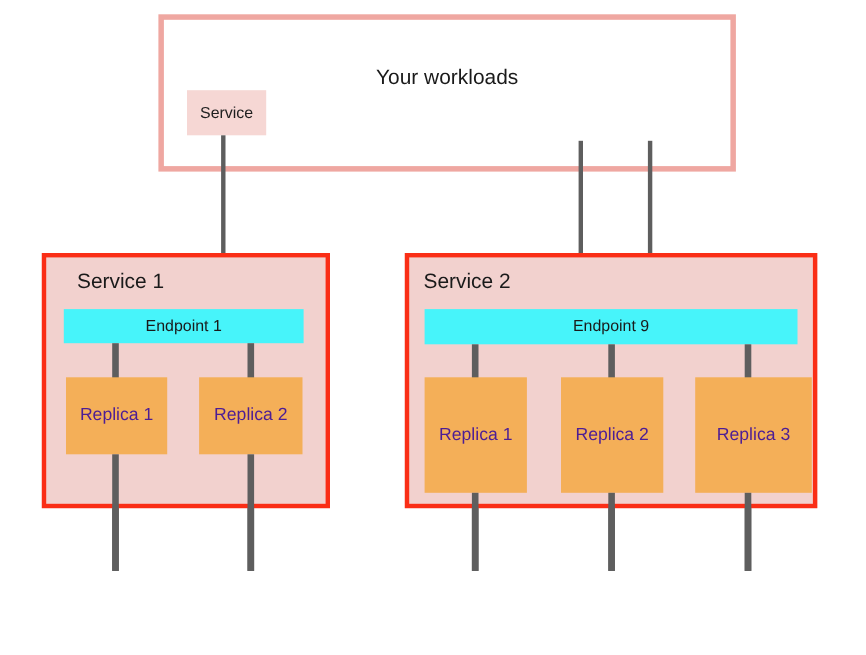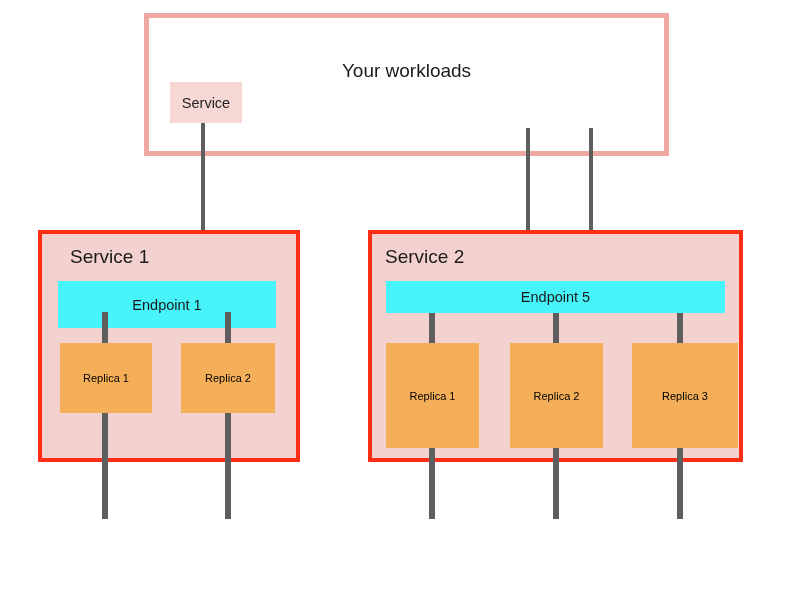--- a/index.html
+++ b/index.html
@@ -70,28 +70,28 @@
   
   .endpoint {
     background: #47F4FA;
     color: #1a1a1a;
     font-size: 14.5px;
     display: flex;
     align-items: center;
     justify-content: center;
     font-family: "Liberation Sans", sans-serif;
   }
-  .ep1 { left: 58px;  top: 281px; width: 218px; height: 47px; }
+  .ep1 { left: 58px;  top: 281px; width: 218px; height: 31px; }
   .ep2 { left: 386px; top: 281px; width: 339px; height: 32px; }
 
   
   .replica {
     background: #F4AF58;
-    color: #000000;
-    font-size: 11px;
+    color: #4c1d95;
+    font-size: 16px;
     display: flex;
     align-items: center;
     justify-content: center;
     font-family: "Liberation Sans", sans-serif;
   }
   .s1r1 { left: 60px;  top: 343px; width: 92px; height: 70px; }
   .s1r2 { left: 181px; top: 343px; width: 94px; height: 70px; }
   .s2r1 { left: 386px; top: 343px; width: 93px; height: 105px; }
   .s2r2 { left: 510px; top: 343px; width: 93px; height: 105px; }
   .s2r3 { left: 632px; top: 343px; width: 106px; height: 105px; }
@@ -166,21 +166,21 @@
 
   <div class="abs replica s1r1">Replica 1</div>
   <div class="abs replica s1r2">Replica 2</div>
 
   <div class="abs vline" style="left:102px; top:413px; height:106px;"></div>
   <div class="abs vline" style="left:225px; top:413px; height:106px;"></div>
 
   <div class="abs service-box svc2"></div>
   <div class="abs service-title svc2-title">Service 2</div>
 
-  <div class="abs endpoint ep2">Endpoint 5</div>
+  <div class="abs endpoint ep2">Endpoint 9</div>
 
   <div class="abs vline" style="left:429px; top:313px; height:31px;"></div>
   <div class="abs vline" style="left:553px; top:313px; height:31px;"></div>
   <div class="abs vline" style="left:677px; top:313px; height:31px;"></div>
 
   <div class="abs replica s2r1">Replica 1</div>
   <div class="abs replica s2r2">Replica 2</div>
   <div class="abs replica s2r3">Replica 3</div>
 
   <div class="abs vline" style="left:429px; top:448px; height:71px;"></div>

